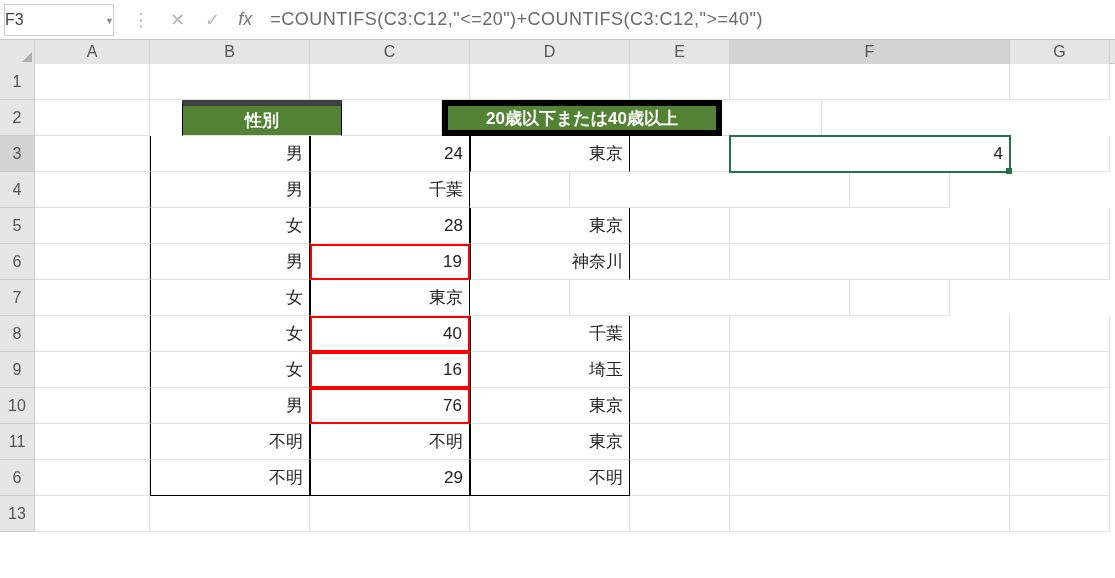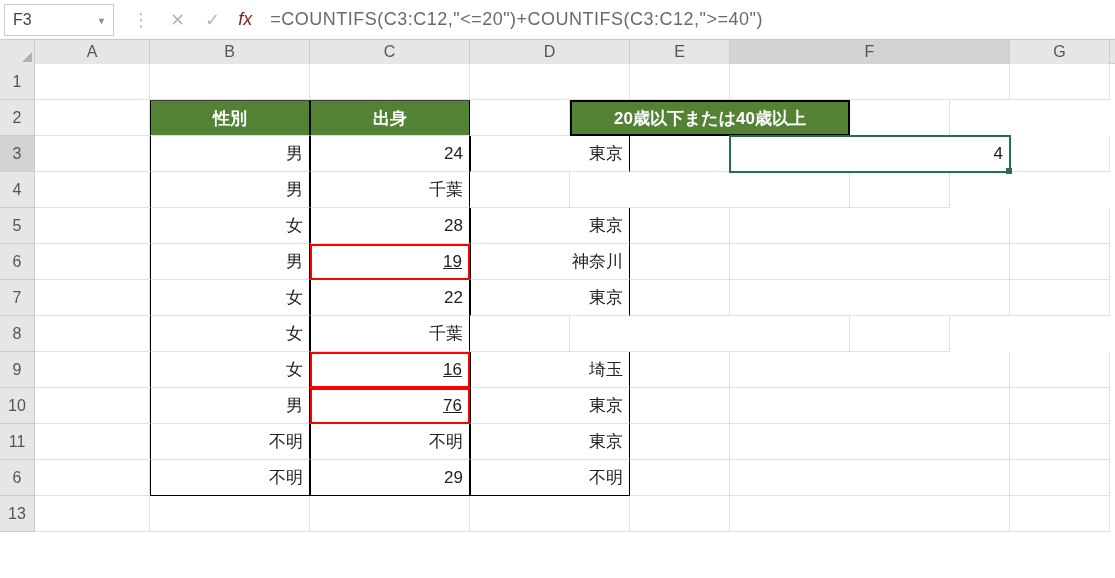--- a/index.html
+++ b/index.html
@@ -12,41 +12,41 @@
       border-bottom: 1px solid #d0d0d0;
       background: #fff;
     }
     .name-box {
       width: 110px;
       height: 32px;
       border: 1px solid #ccc;
       margin: 4px 0 4px 4px;
       display: flex;
       align-items: center;
-      padding: 0 8px;
+      padding: 0 0;
       font-size: 16px;
       color: #444;
       background: #fff;
     }
     .name-box-dropdown {
       width: 8px;
       height: 8px;
       margin-left: auto;
       color: #888;
       font-size: 9px;
     }
     .fb-btns {
       display: flex;
       align-items: center;
       gap: 20px;
       padding: 0 18px;
       color: #b8b8b8;
     }
     .fb-btn { font-size: 18px; cursor: pointer; }
-    .fx-icon { font-style: italic; font-size: 18px; color: #7f1d1d; margin-right: 14px; }
+    .fx-icon { font-style: italic; font-size: 18px; color: #737373; margin-right: 14px; }
     .formula-text { font-size: 18px; color: #6a6a6a; flex: 1; padding-left: 4px; letter-spacing: 0.5px; }
     
     .sheet-area { position: relative; height: 538px; overflow: hidden; }
     
     .col-headers {
       display: flex;
       height: 24px;
       background: #e6e6e6;
       border-bottom: 1px solid #ccc;
     }
@@ -110,26 +110,26 @@
     }
     .cell.right { justify-content: flex-end; }
     .cell.center { justify-content: center; }
     
     .tbl-header {
       background: #548235;
       color: #fff;
       font-weight: bold;
       border-right: 1px solid #fff;
     }
-    .tbl-bordered { border: 2px solid #000000; }
+    .tbl-bordered { border: 6px solid #000000; }
     .tbl-bordered-lr { border-left: 1px solid #000; border-right: 1px solid #000; }
     .tbl-bordered-b { border-bottom: 1px solid #000; }
-    .tbl-bordered-t { border-top: 1px solid #404040; }
-    
-    .red-box { border: 2.5px solid #ff0000 !important; text-decoration: underline; }
+    .tbl-bordered-t { border-top: 6px solid #404040; margin-left: 32px; }
+    
+    .red-box { border: 2.5px solid #ff0000 !important; }
     
     .selected-cell {
       outline: 2px solid #217346;
       outline-offset: -1px;
       position: relative;
     }
     .selected-cell::after {
       content: "";
       position: absolute;
       right: -3px;
@@ -183,21 +183,20 @@
     <div class="cell col-D"></div>
     <div class="cell col-E"></div>
     <div class="cell col-F"></div>
     <div class="cell col-G"></div>
   </div>
 
   <div class="row">
     <div class="row-header">2</div>
     <div class="cell col-A"></div>
     <div class="cell col-B center tbl-header tbl-bordered-t tbl-bordered-lr">性別</div>
-    <div class="cell col-D center tbl-header tbl-bordered-t tbl-bordered-lr">出身</div>
     <div class="cell col-E"></div>
     <div class="cell col-F center tbl-header tbl-bordered">20歳以下または40歳以上</div>
     <div class="cell col-G"></div>
   </div>
 
   <div id="data-rows">
       <div class="row">
         <div class="row-header active">3</div>
         <div class="cell col-A"></div>
         <div class="cell col-B right tbl-bordered-lr">男</div>
@@ -233,30 +232,30 @@
         <div class="cell col-C right tbl-bordered-lr red-box">19</div>
         <div class="cell col-D right tbl-bordered-lr">神奈川</div>
         <div class="cell col-E"></div>
         <div class="cell col-F right"></div>
         <div class="cell col-G"></div>
       </div>
       <div class="row">
         <div class="row-header">7</div>
         <div class="cell col-A"></div>
         <div class="cell col-B right tbl-bordered-lr">女</div>
-        <div class="cell col-C right tbl-bordered-lr">22</div>
         <div class="cell col-D right tbl-bordered-lr">東京</div>
         <div class="cell col-E"></div>
         <div class="cell col-F right"></div>
         <div class="cell col-G"></div>
       </div>
       <div class="row">
         <div class="row-header">8</div>
         <div class="cell col-A"></div>
         <div class="cell col-B right tbl-bordered-lr">女</div>
+        <div class="cell col-C right tbl-bordered-lr red-box">40</div>
         <div class="cell col-D right tbl-bordered-lr">千葉</div>
         <div class="cell col-E"></div>
         <div class="cell col-F right"></div>
         <div class="cell col-G"></div>
       </div>
       <div class="row">
         <div class="row-header">9</div>
         <div class="cell col-A"></div>
         <div class="cell col-B right tbl-bordered-lr">女</div>
         <div class="cell col-C right tbl-bordered-lr red-box">16</div>

